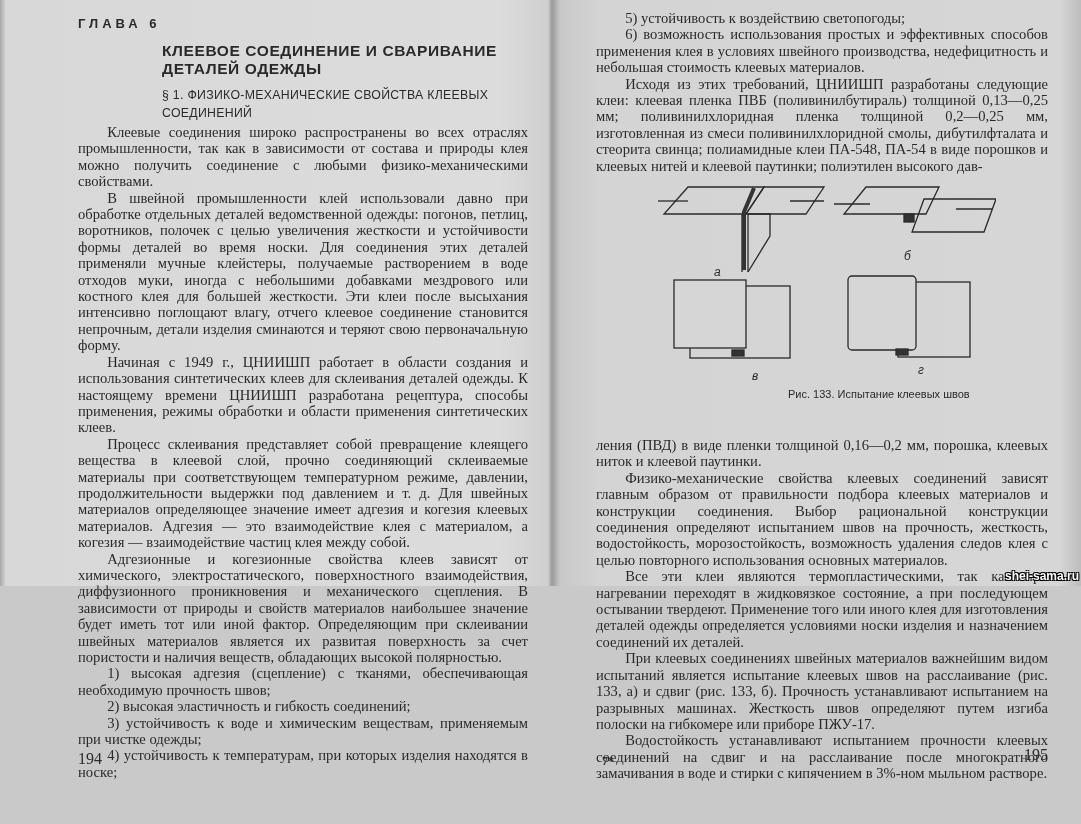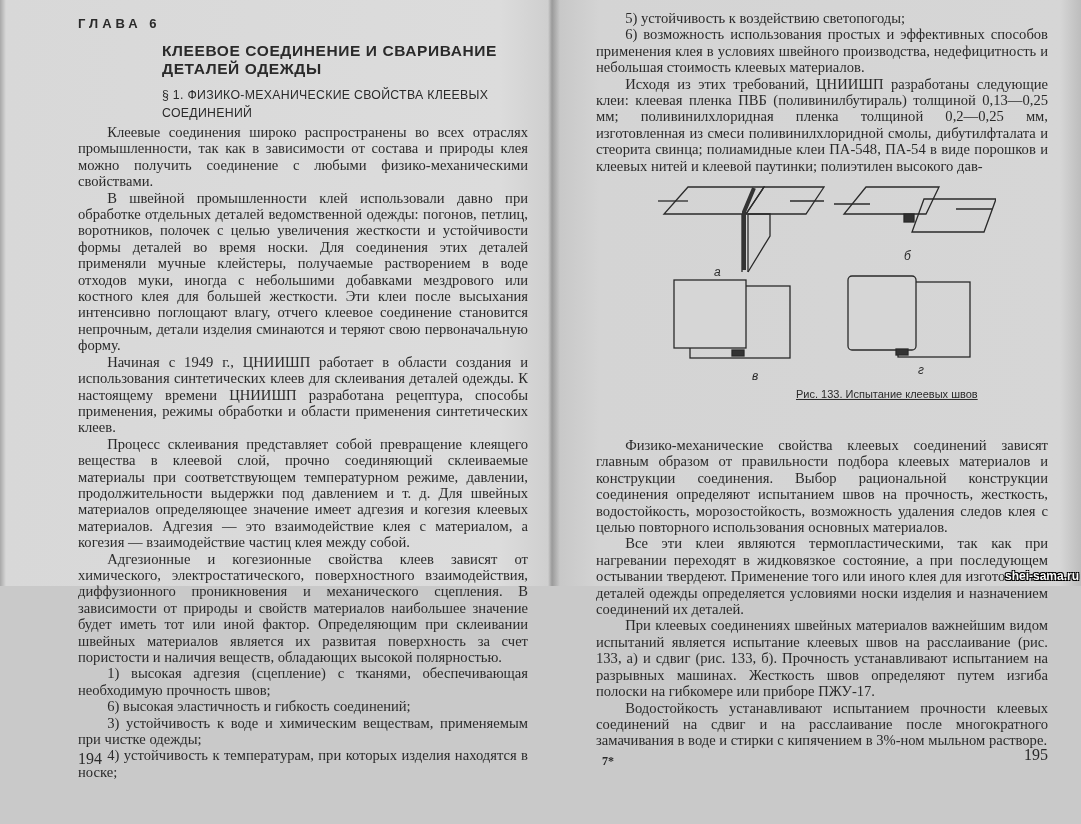--- a/index.html
+++ b/index.html
@@ -11,41 +11,41 @@
   p { margin:0; font-size:14.6px; line-height:16.4px; text-align:justify; text-indent:0; }
   p.ind { text-indent:2em; }
   .chap { position:absolute; top:16px; left:0; font-family:"Liberation Sans", sans-serif; font-weight:bold; font-size:13px; letter-spacing:4px; }
   .title { position:absolute; top:42px; left:84px; width:360px; font-family:"Liberation Sans", sans-serif; font-weight:bold; font-size:15.5px; line-height:18px; letter-spacing:0.6px; }
   .section { position:absolute; top:86px; left:84px; width:360px; font-family:"Liberation Sans", sans-serif; font-weight:normal; font-size:12.3px; line-height:18px; letter-spacing:0.3px; }
   .lbody { position:absolute; top:124px; left:0; width:450px; }
   .rtop { position:absolute; top:10px; left:0; width:452px; }
   .rbot { position:absolute; top:437px; left:0; width:452px; }
   .pnum { position:absolute; font-size:16px; }
   .figure { position:absolute; top:184px; left:60px; width:340px; height:230px; }
-  .caption { position:absolute; top:388px; left:200px; font-size:11px; font-family:"Liberation Sans", sans-serif;text-decoration:underline; }
+  .caption { position:absolute; top:388px; left:192px; font-size:11px; font-family:"Liberation Sans", sans-serif; }
   .watermark { position:absolute; right:2px; bottom:3px; font-family:"Liberation Sans", sans-serif; font-weight:bold; font-size:12px; color:#fff; text-shadow:1px 1px 0 #000,-1px -1px 0 #000,1px -1px 0 #000,-1px 1px 0 #000; }
   .sig { position:absolute; font-size:12px; font-weight:bold; }
 </style>
 </head>
 <body>
 
 <div class="spread">
 
   <div class="page left">
     <div class="chap">ГЛАВА 6</div>
     <div class="title">КЛЕЕВОЕ СОЕДИНЕНИЕ И СВАРИВАНИЕ ДЕТАЛЕЙ ОДЕЖДЫ</div>
     <div class="section">§ 1. ФИЗИКО-МЕХАНИЧЕСКИЕ СВОЙСТВА КЛЕЕВЫХ СОЕДИНЕНИЙ</div>
     <div class="lbody">
       <p class="ind">Клеевые соединения широко распространены во всех отраслях промышленности, так как в зависимости от состава и природы клея можно получить соединение с любыми физико-механическими свойствами.</p>
       <p class="ind">В швейной промышленности клей использовали давно при обработке отдельных деталей ведомственной одежды: погонов, петлиц, воротников, полочек с целью увеличения жесткости и устойчивости формы деталей во время носки. Для соединения этих деталей применяли мучные клейстеры, получаемые растворением в воде отходов муки, иногда с небольшими добавками мездрового или костного клея для большей жесткости. Эти клеи после высыхания интенсивно поглощают влагу, отчего клеевое соединение становится непрочным, детали изделия сминаются и теряют свою первоначальную форму.</p>
       <p class="ind">Начиная с 1949 г., ЦНИИШП работает в области создания и использования синтетических клеев для склеивания деталей одежды. К настоящему времени ЦНИИШП разработана рецептура, способы применения, режимы обработки и области применения синтетических клеев.</p>
       <p class="ind">Процесс склеивания представляет собой превращение клеящего вещества в клеевой слой, прочно соединяющий склеиваемые материалы при соответствующем температурном режиме, давлении, продолжительности выдержки под давлением и т. д. Для швейных материалов определяющее значение имеет адгезия и когезия клеевых материалов. Адгезия — это взаимодействие клея с материалом, а когезия — взаимодействие частиц клея между собой.</p>
       <p class="ind">Адгезионные и когезионные свойства клеев зависят от химического, электростатического, поверхностного взаимодействия, диффузионного проникновения и механического сцепления. В зависимости от природы и свойств материалов наибольшее значение будет иметь тот или иной фактор. Определяющим при склеивании швейных материалов является их развитая поверхность за счет пористости и наличия веществ, обладающих высокой полярностью.</p>
       <p class="ind">1) высокая адгезия (сцепление) с тканями, обеспечивающая необходимую прочность швов;</p>
-      <p class="ind">6) высокая эластичность и гибкость соединений;</p>
+      <p class="ind">2) высокая эластичность и гибкость соединений;</p>
       <p class="ind">3) устойчивость к воде и химическим веществам, применяемым при чистке одежды;</p>
       <p class="ind">4) устойчивость к температурам, при которых изделия находятся в носке;</p>
     </div>
     <div class="pnum" style="top:750px;left:0;">194</div>
   </div>
 
   <div class="page right">
     <div class="rtop">
       <p class="ind">5) устойчивость к воздействию светопогоды;</p>
       <p class="ind">6) возможность использования простых и эффективных способов применения клея в условиях швейного производства, недефицитность и небольшая стоимость клеевых материалов.</p>
@@ -89,20 +89,21 @@
       <g font-family="Liberation Sans, sans-serif" font-size="12" font-style="italic" fill="#2a2a2a">
         <text x="58" y="92">а</text>
         <text x="248" y="76">б</text>
         <text x="96" y="196">в</text>
         <text x="262" y="190">г</text>
       </g>
     </svg>
     <div class="caption">Рис. 133. Испытание клеевых швов</div>
 
     <div class="rbot">
+      <p>ления (ПВД) в виде пленки толщиной 0,16—0,2 мм, порошка, клеевых ниток и клеевой паутинки.</p>
       <p class="ind">Физико-механические свойства клеевых соединений зависят главным образом от правильности подбора клеевых материалов и конструкции соединения. Выбор рациональной конструкции соединения определяют испытанием швов на прочность, жесткость, водостойкость, морозостойкость, возможность удаления следов клея с целью повторного использования основных материалов.</p>
       <p class="ind">Все эти клеи являются термопластическими, так как при нагревании переходят в жидковязкое состояние, а при последующем остывании твердеют. Применение того или иного клея для изготовления деталей одежды определяется условиями носки изделия и назначением соединений их деталей.</p>
       <p class="ind">При клеевых соединениях швейных материалов важнейшим видом испытаний является испытание клеевых швов на расслаивание (рис. 133, а) и сдвиг (рис. 133, б). Прочность устанавливают испытанием на разрывных машинах. Жесткость швов определяют путем изгиба полоски на гибкомере или приборе ПЖУ-17.</p>
       <p class="ind">Водостойкость устанавливают испытанием прочности клеевых соединений на сдвиг и на расслаивание после многократного замачивания в воде и стирки с кипячением в 3%-ном мыльном растворе.</p>
     </div>
 
     <div class="sig" style="top:754px;left:6px;">7*</div>
     <div class="pnum" style="top:746px;right:0;font-family:Liberation Serif, serif;">195</div>
   </div>
 

